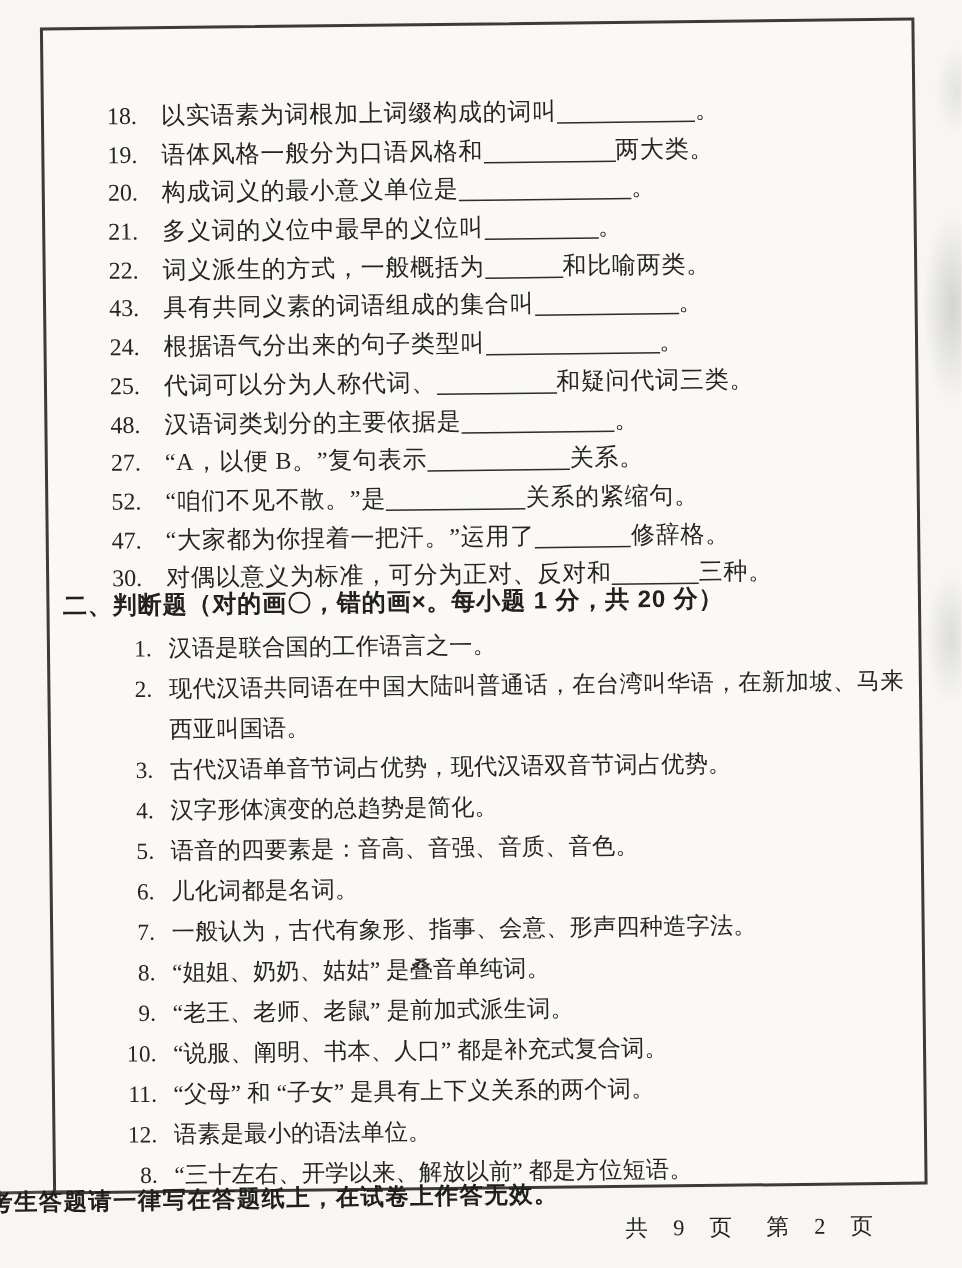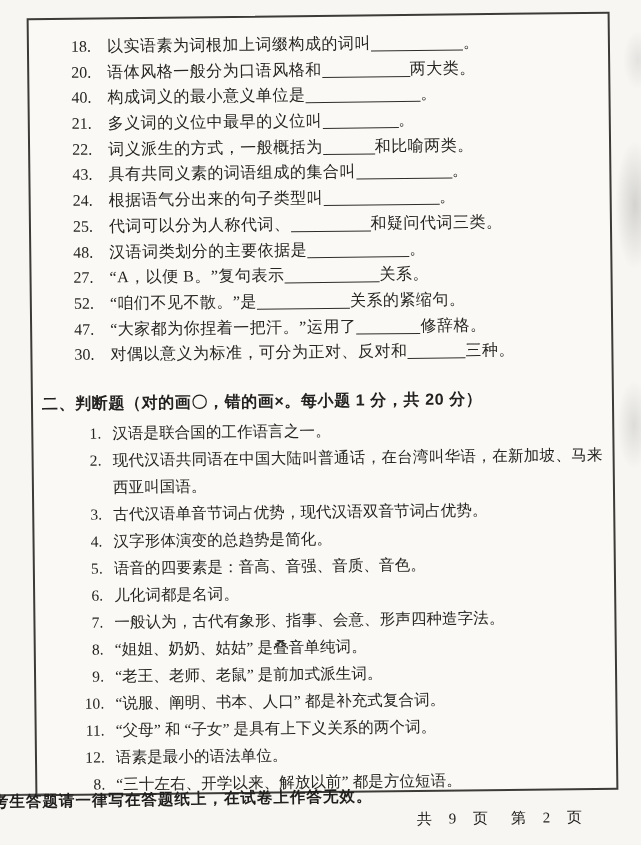--- a/index.html
+++ b/index.html
@@ -29,21 +29,21 @@
   }
   .sheet-inner{
     padding:14px 8px 0 42px;
   }
 
   
   .frow{
     line-height:25.7px;height:25.7px;white-space:nowrap;
     font-size:16px;letter-spacing:0.5px;
   }
-  .fnum{display:inline-block;width:36px;letter-spacing:0;}
+  .fnum{display:inline-block;width:36px;letter-spacing:0;margin-top:32px;}
   .blank{
     display:inline-block;height:14px;
     border-bottom:1.6px solid #2e2d2a;
     vertical-align:-3px;
   }
 
   
   .section-heading{
     margin:26px 0 5px -33px;
     font-weight:700;font-size:16px;letter-spacing:0.6px;
@@ -82,22 +82,22 @@
 <body>
 
 <div class="smudge smudge-a"></div>
 <div class="smudge smudge-b"></div>
 <div class="smudge smudge-c"></div>
 
 <div class="sheet">
   <div class="sheet-inner">
 
     <div class="frow"><span class="fnum">18.</span><span>以实语素为词根加上词缀构成的词叫</span><span class="blank" style="width:92px"></span><span>。</span></div>
-    <div class="frow"><span class="fnum">20.</span><span>语体风格一般分为口语风格和</span><span class="blank" style="width:88px"></span><span>两大类。</span></div>
-    <div class="frow"><span class="fnum">40.</span><span>构成词义的最小意义单位是</span><span class="blank" style="width:115px"></span><span>。</span></div>
+    <div class="frow"><span class="fnum">19.</span><span>语体风格一般分为口语风格和</span><span class="blank" style="width:88px"></span><span>两大类。</span></div>
+    <div class="frow"><span class="fnum">20.</span><span>构成词义的最小意义单位是</span><span class="blank" style="width:115px"></span><span>。</span></div>
     <div class="frow"><span class="fnum">21.</span><span>多义词的义位中最早的义位叫</span><span class="blank" style="width:76px"></span><span>。</span></div>
     <div class="frow"><span class="fnum">22.</span><span>词义派生的方式，一般概括为</span><span class="blank" style="width:52px"></span><span>和比喻两类。</span></div>
     <div class="frow"><span class="fnum">43.</span><span>具有共同义素的词语组成的集合叫</span><span class="blank" style="width:96px"></span><span>。</span></div>
     <div class="frow"><span class="fnum">24.</span><span>根据语气分出来的句子类型叫</span><span class="blank" style="width:116px"></span><span>。</span></div>
     <div class="frow"><span class="fnum">25.</span><span>代词可以分为人称代词、</span><span class="blank" style="width:80px"></span><span>和疑问代词三类。</span></div>
     <div class="frow"><span class="fnum">48.</span><span>汉语词类划分的主要依据是</span><span class="blank" style="width:102px"></span><span>。</span></div>
     <div class="frow"><span class="fnum">27.</span><span>“A，以便 B。”复句表示</span><span class="blank" style="width:95px"></span><span>关系。</span></div>
     <div class="frow"><span class="fnum">52.</span><span>“咱们不见不散。”是</span><span class="blank" style="width:93px"></span><span>关系的紧缩句。</span></div>
     <div class="frow"><span class="fnum">47.</span><span>“大家都为你捏着一把汗。”运用了</span><span class="blank" style="width:64px"></span><span>修辞格。</span></div>
     <div class="frow"><span class="fnum">30.</span><span>对偶以意义为标准，可分为正对、反对和</span><span class="blank" style="width:58px"></span><span>三种。</span></div>

